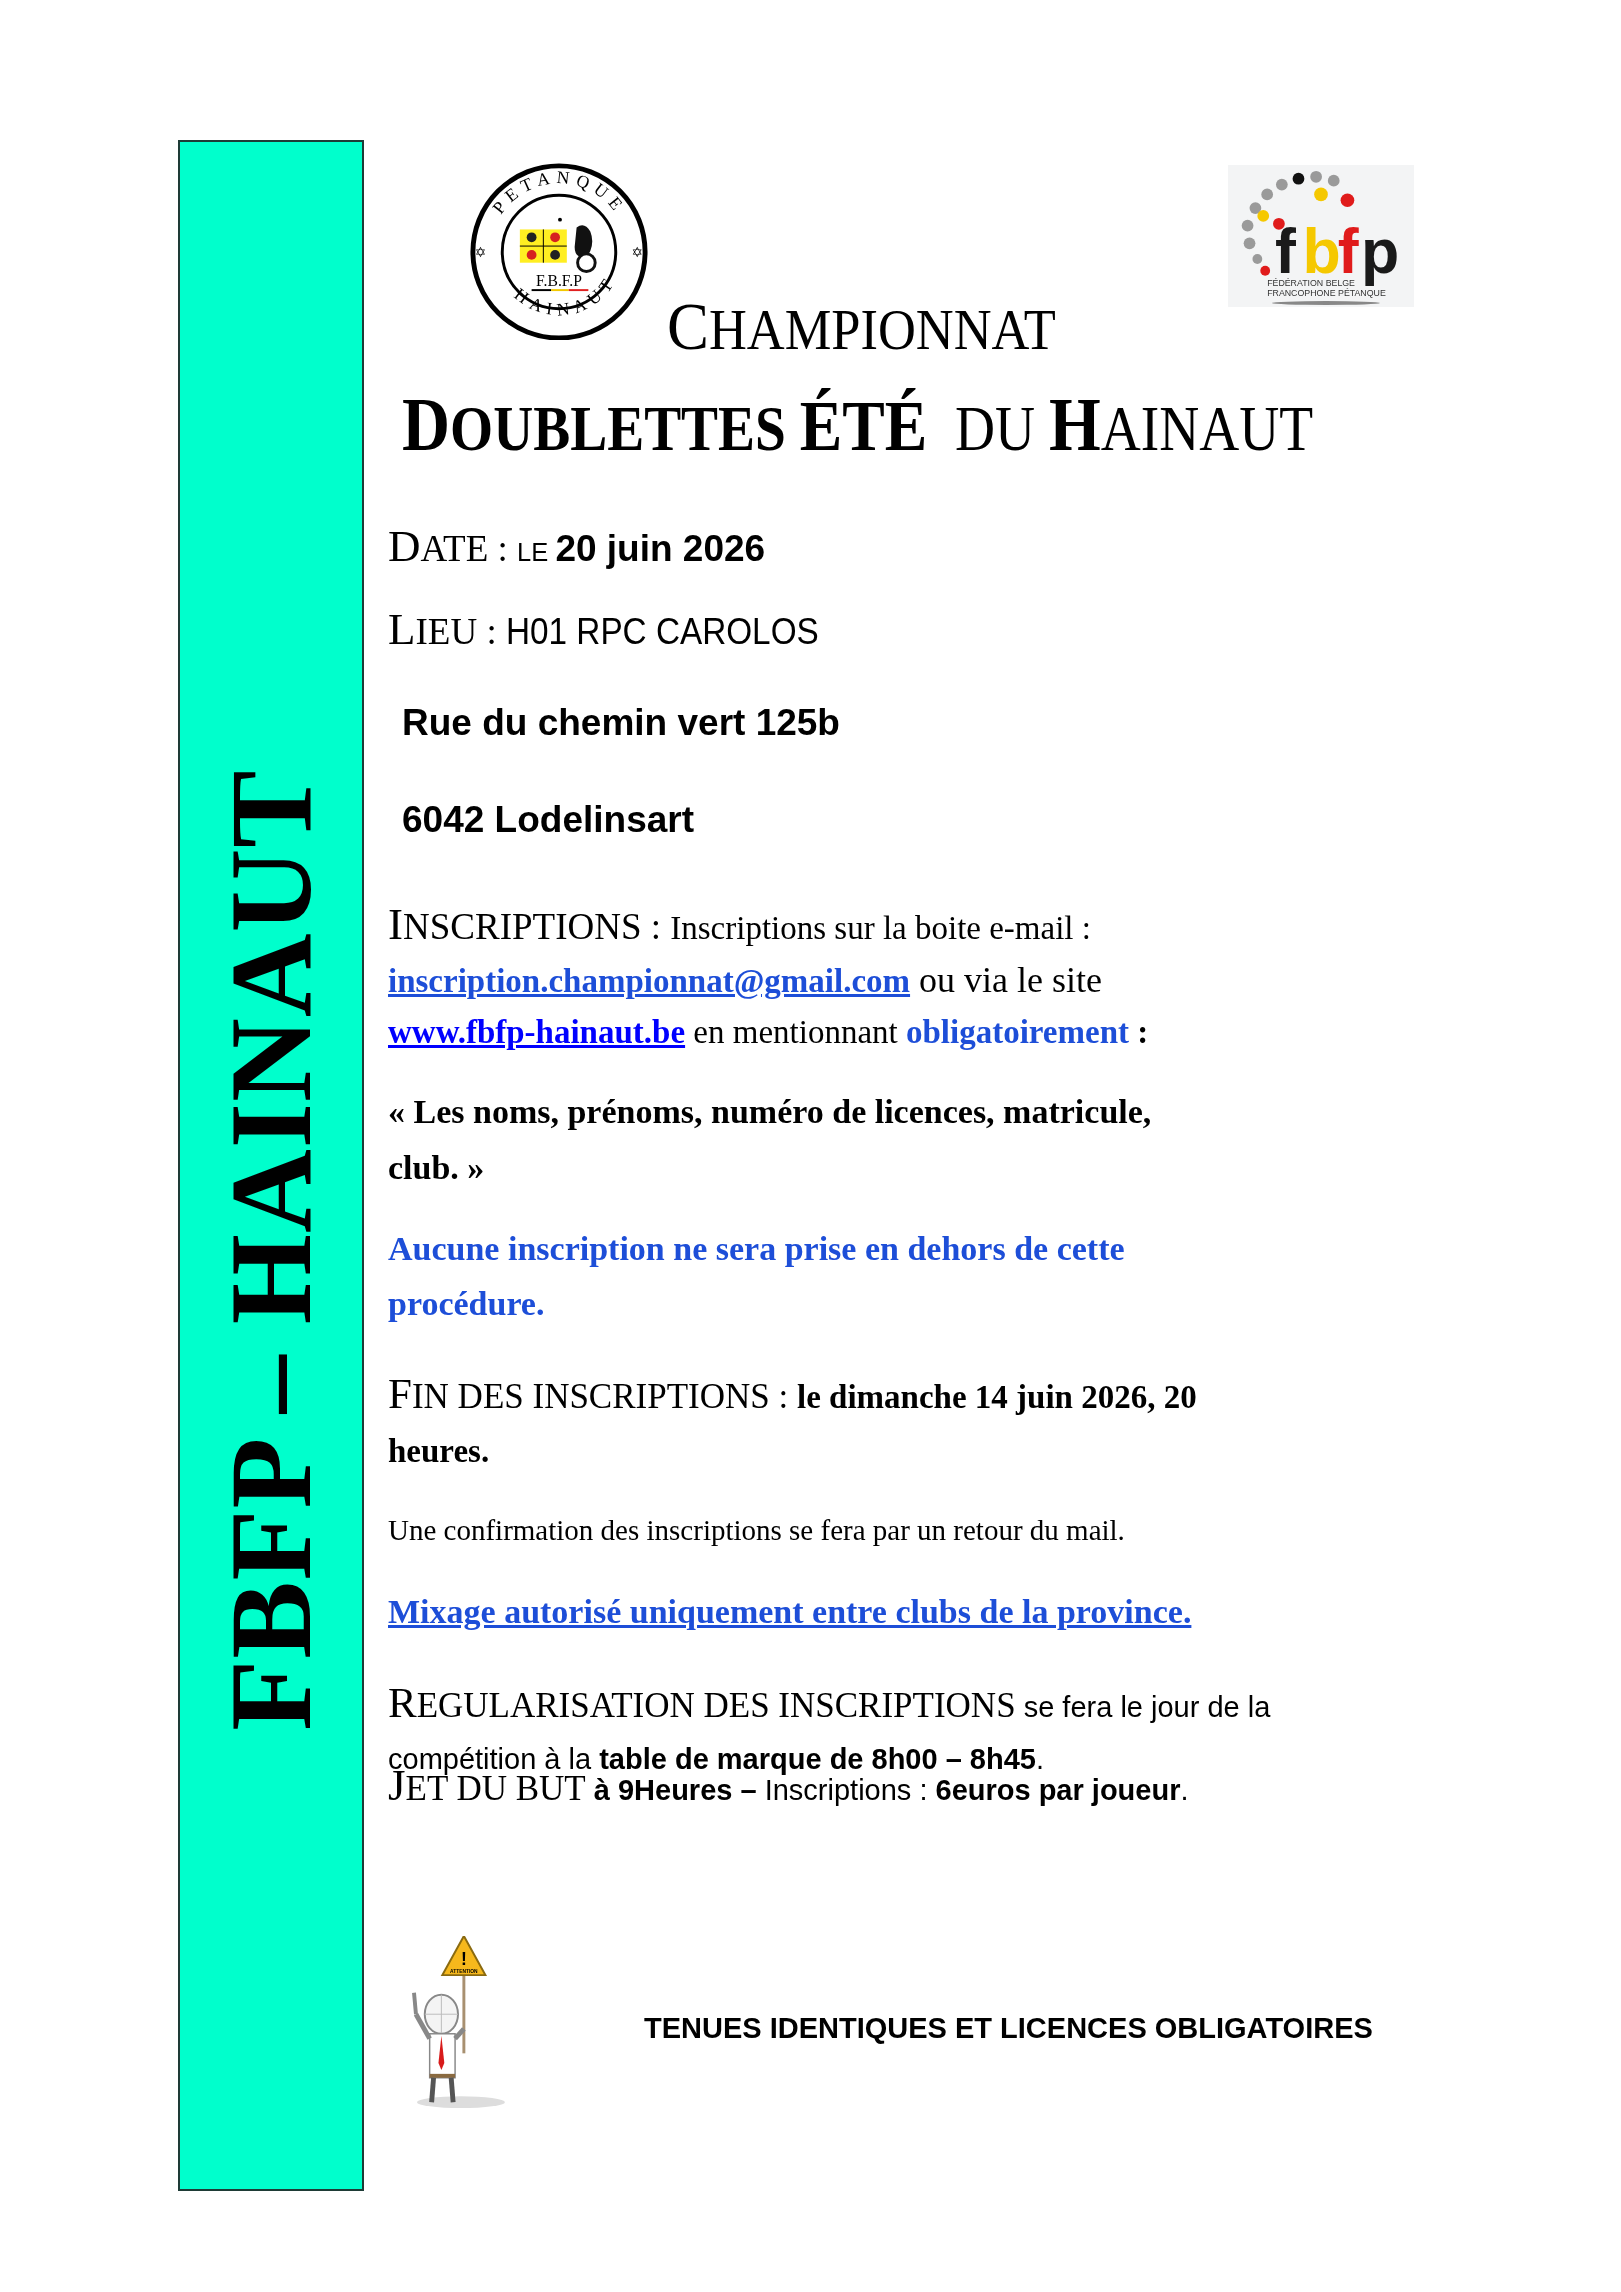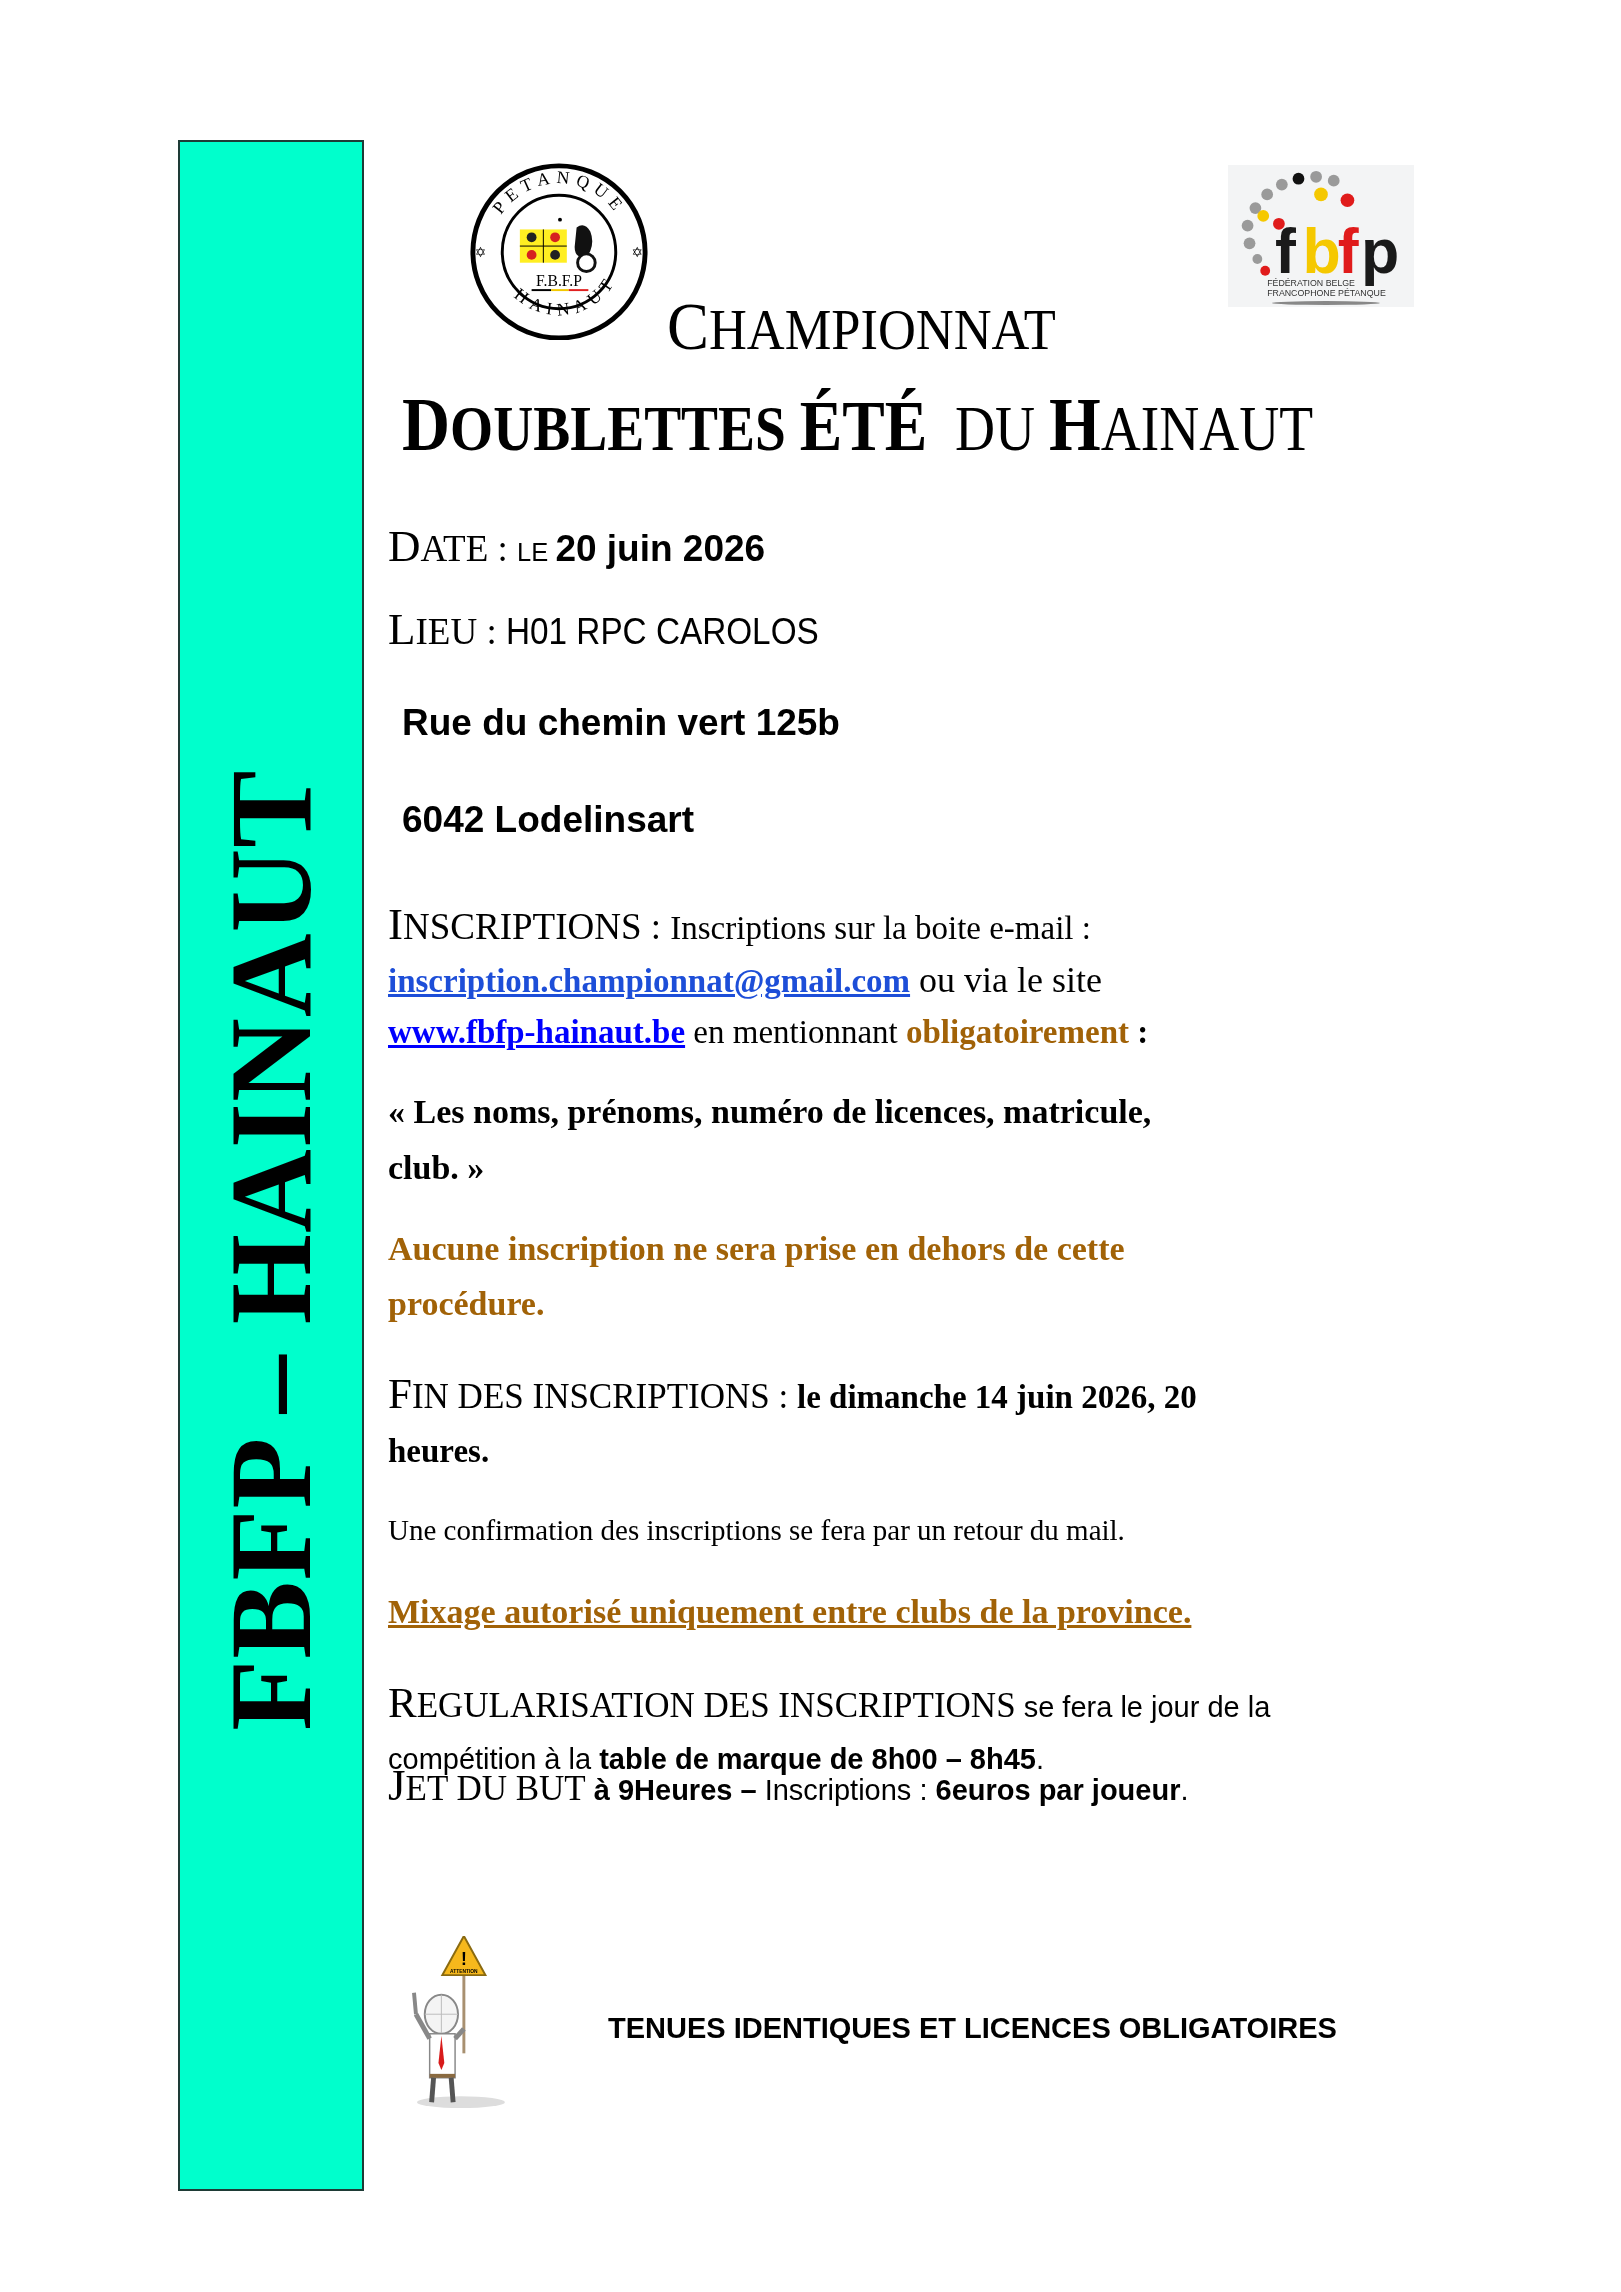--- a/index.html
+++ b/index.html
@@ -28,21 +28,21 @@
     transform: scaleX(0.88); transform-origin: left;
   }
   .sc-big { font-size: 1.2em; }
   .bold { font-weight: bold; }
   .row { position: absolute; left: 388px; white-space: nowrap; }
   .sans { font-family: "Liberation Sans", sans-serif; }
   .serif { font-family: "Liberation Serif", serif; }
   .label { font-size: 37px; }
   .label .cap { font-size: 45px; }
   .f40 { font-size: 37px; }
-  .red { color: #a16207; }
+  .red { color: #1d4ed8; }
   .blue { color: #0000ff; }
   .ul { text-decoration: underline; }
   .condensed { display: inline-block; transform: scaleX(0.9); transform-origin: left; }
   .mascot { position: absolute; left: 402px; top: 1936px; width: 157px; height: 176px; }
 </style>
 </head>
 <body>
 
 <div class="sidebar">
   <div class="sidebar-text">FBFP – HAINAUT</div>
@@ -168,14 +168,14 @@
     <rect x="28" y="100" width="26" height="45" fill="#fff" stroke="#888" stroke-width="1.5"></rect>
     <polygon points="40,102 37,130 40,137 43,130" fill="#d81b1b"></polygon>
     <rect x="28" y="141" width="26" height="4" fill="#8a6a40"></rect>
     <line x1="32" y1="145" x2="30" y2="170" stroke="#555" stroke-width="5"></line>
     <line x1="50" y1="145" x2="52" y2="170" stroke="#555" stroke-width="5"></line>
     <line x1="28" y1="105" x2="14" y2="80" stroke="#888" stroke-width="5"></line>
     <line x1="14" y1="80" x2="12" y2="58" stroke="#888" stroke-width="4"></line>
     <line x1="54" y1="105" x2="63" y2="95" stroke="#888" stroke-width="5"></line>
   </svg>
 </div>
-<div class="row sans bold" style="top:2012px; left:608px; font-size:29px;">TENUES IDENTIQUES ET LICENCES OBLIGATOIRES</div>
+<div class="row sans bold" style="top:2012px; left:644px; font-size:29px;">TENUES IDENTIQUES ET LICENCES OBLIGATOIRES</div>
 
 
 </body></html>

